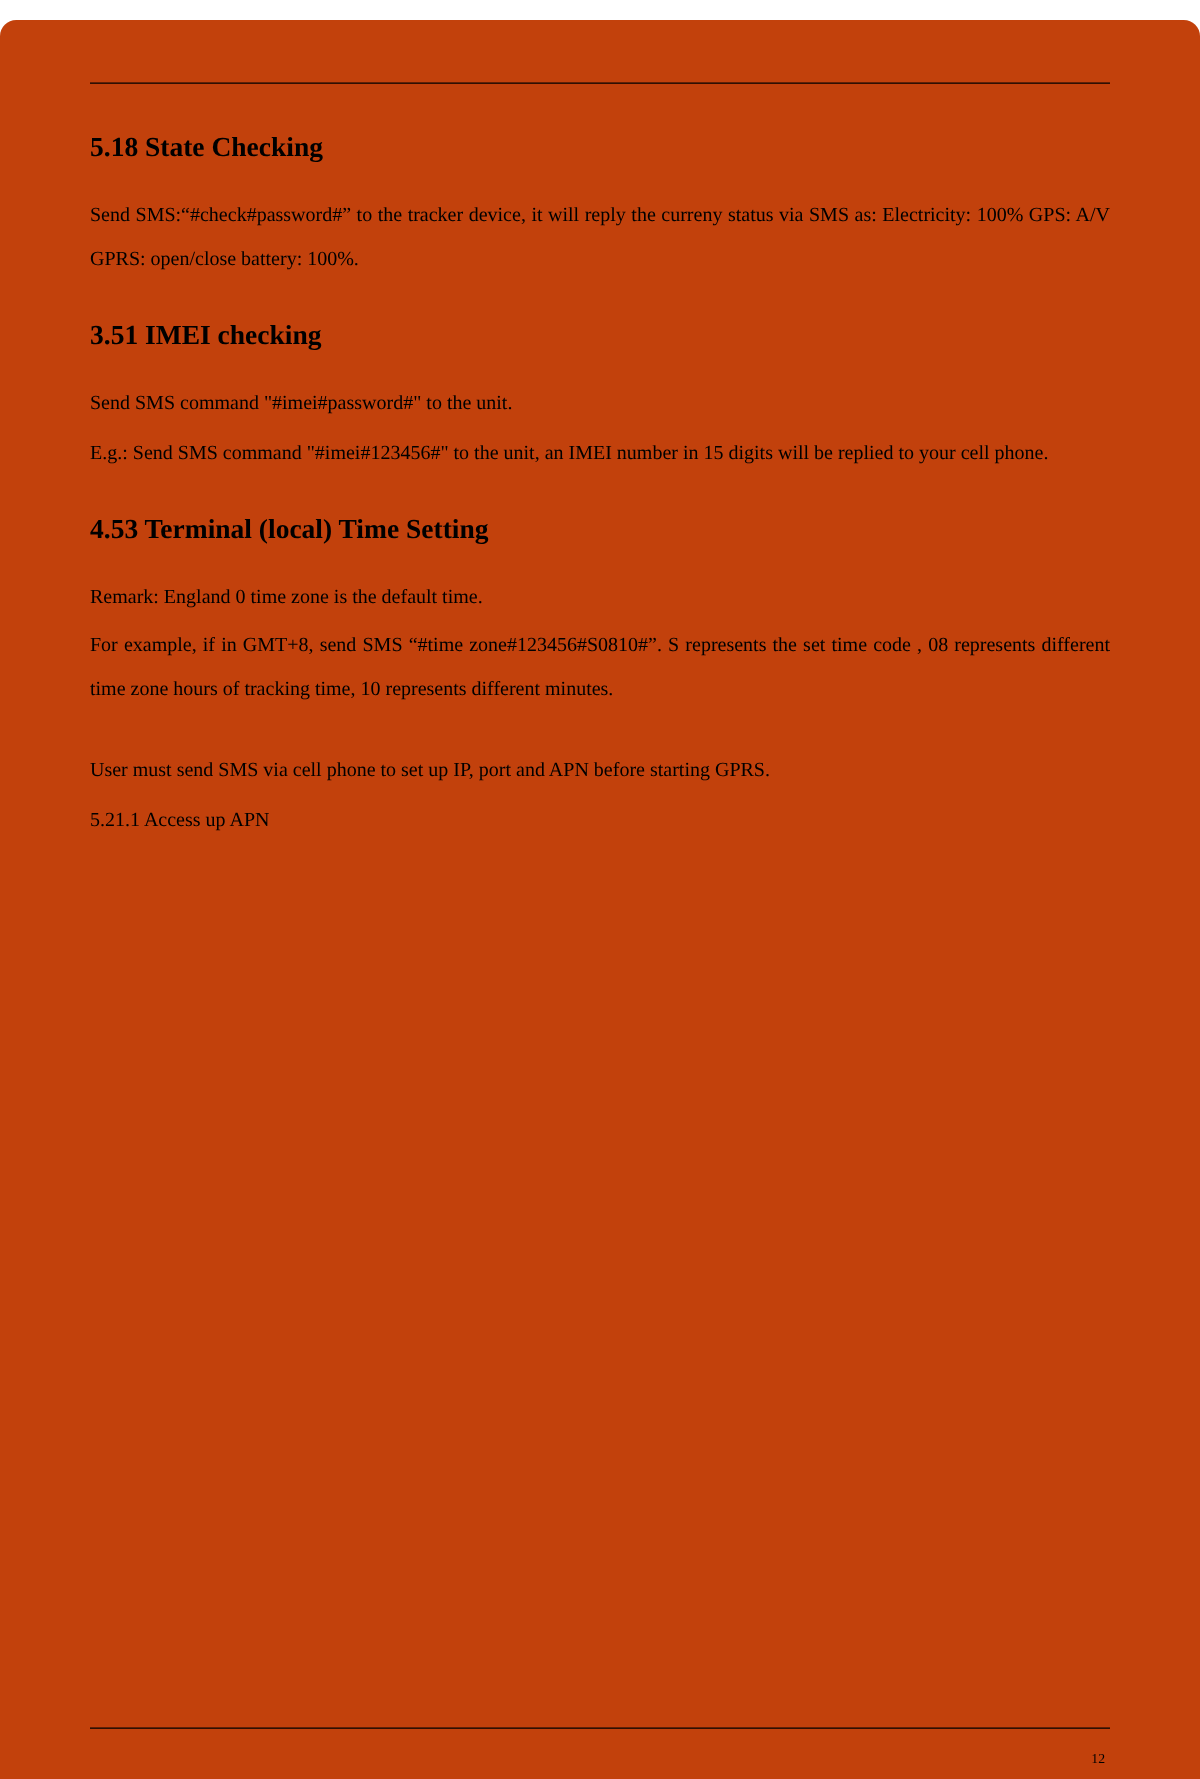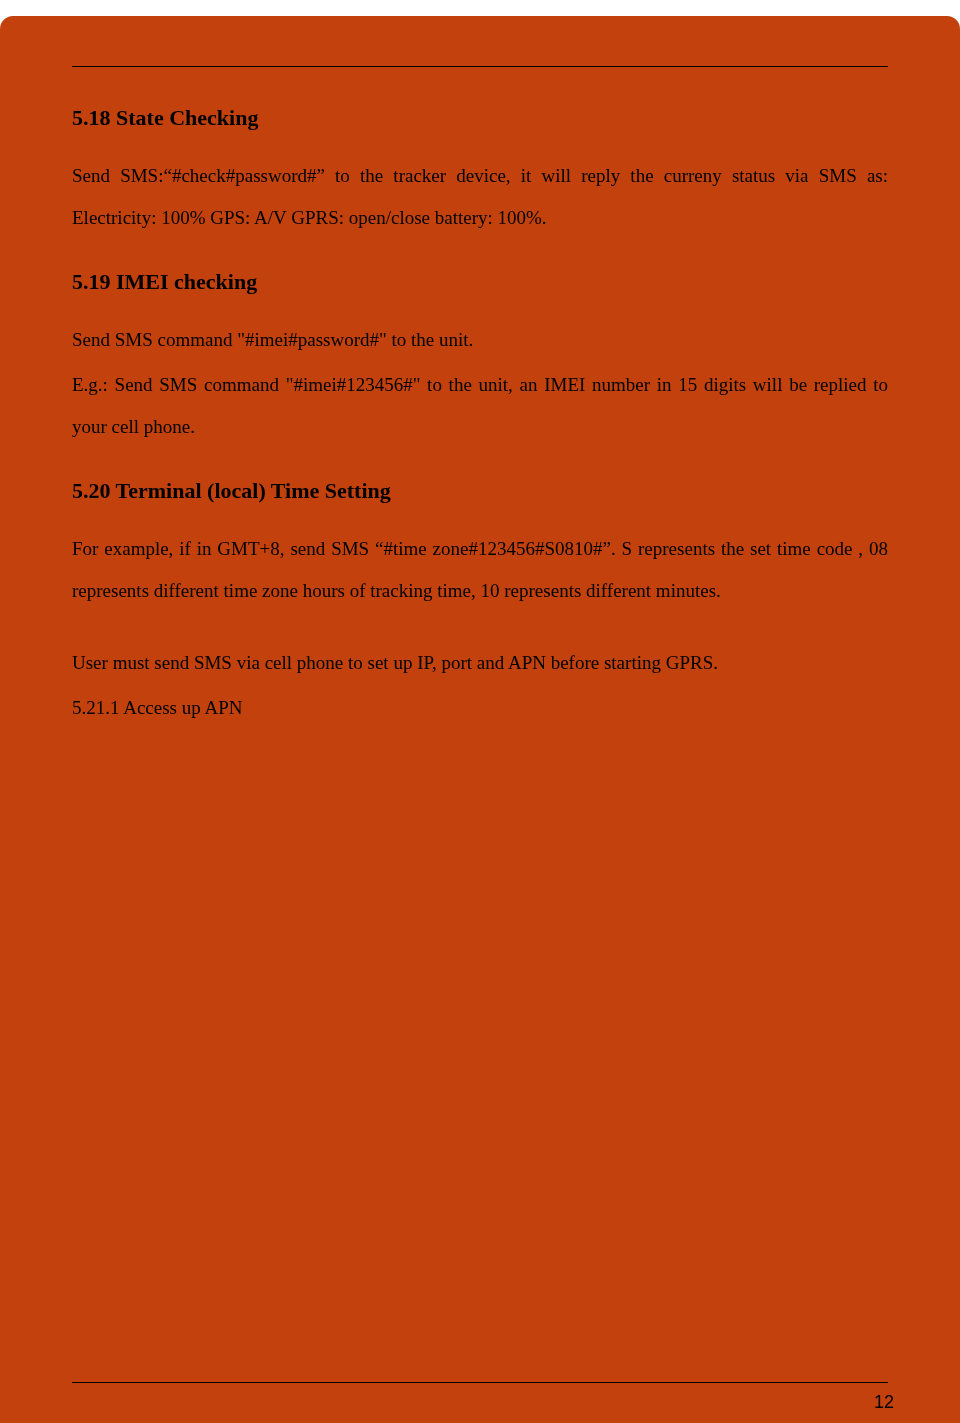--- a/index.html
+++ b/index.html
@@ -25,60 +25,61 @@
   .bottom-rule {
     border: none;
     border-top: 1.5px solid #000;
     position: absolute;
     left: 72px;
     right: 72px;
     bottom: 56px;
   }
   .page-number {
     position: absolute;
-    right: 66px;
+    right: 76px;
     bottom: 26px;
-    font-size: 18px;
-    font-family: Liberation Sans, sans-serif;
+    font-size: 11px;
+    font-family: Liberation Serif, serif;
   }
   h2.section {
     font-size: 22px;
     font-weight: bold;
     margin-top: 10px;
     margin-bottom: 24px;
   }
   p.body {
-    font-size: 19px;
+    font-size: 16px;
     line-height: 2.2;
     text-align: justify;
     margin-bottom: 20px;
   }
   p.body.tight { margin-bottom: 4px; }
   .block { margin-bottom: 30px; }
 </style>
 </head>
 <body>
 
 <div class="page">
 
   <hr class="top-rule">
 
   <div class="block">
     <h2 class="section">5.18 State Checking</h2>
     <p class="body">Send SMS:“#check#password#” to the tracker device, it will reply the curreny status via SMS as: Electricity: 100% GPS: A/V GPRS: open/close battery: 100%.</p>
   </div>
 
   <div class="block">
-    <h2 class="section">5.19 IMEI checking</h2>
+    <h2 class="section">3.51 IMEI checking</h2>
     <p class="body tight">Send SMS command "#imei#password#" to the unit.</p>
     <p class="body">E.g.: Send SMS command "#imei#123456#" to the unit, an IMEI number in 15 digits will be replied to your cell phone.</p>
   </div>
 
   <div class="block">
-    <h2 class="section">5.20 Terminal (local) Time Setting</h2>
+    <h2 class="section">4.53 Terminal (local) Time Setting</h2>
+    <p class="body tight">Remark: England 0 time zone is the default time.</p>
     <p class="body">For example, if in GMT+8, send SMS “#time zone#123456#S0810#”. S represents the set time code , 08 represents different time zone hours of tracking time, 10 represents different minutes.</p>
   </div>
 
   <div class="block">
     <p class="body tight">User must send SMS via cell phone to set up IP, port and APN before starting GPRS.</p>
     <p class="body tight">5.21.1 Access up APN</p>
   </div>
 
   <hr class="bottom-rule">
   <div class="page-number">12</div>

